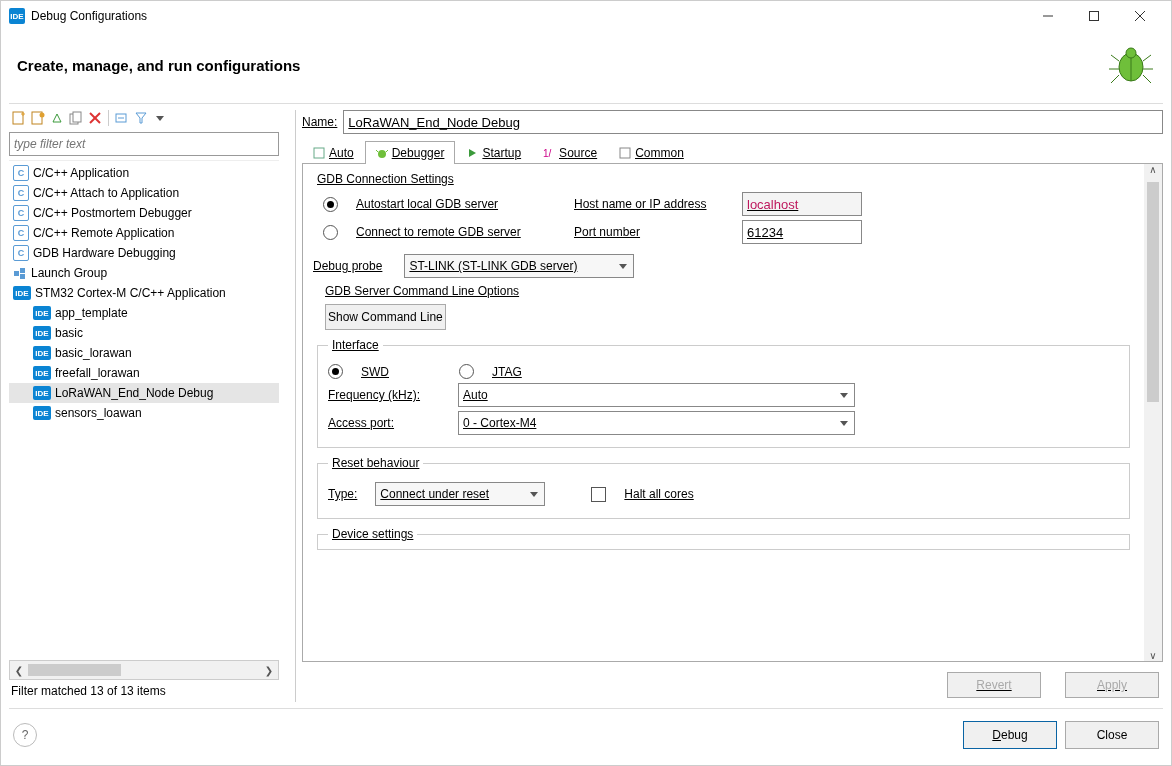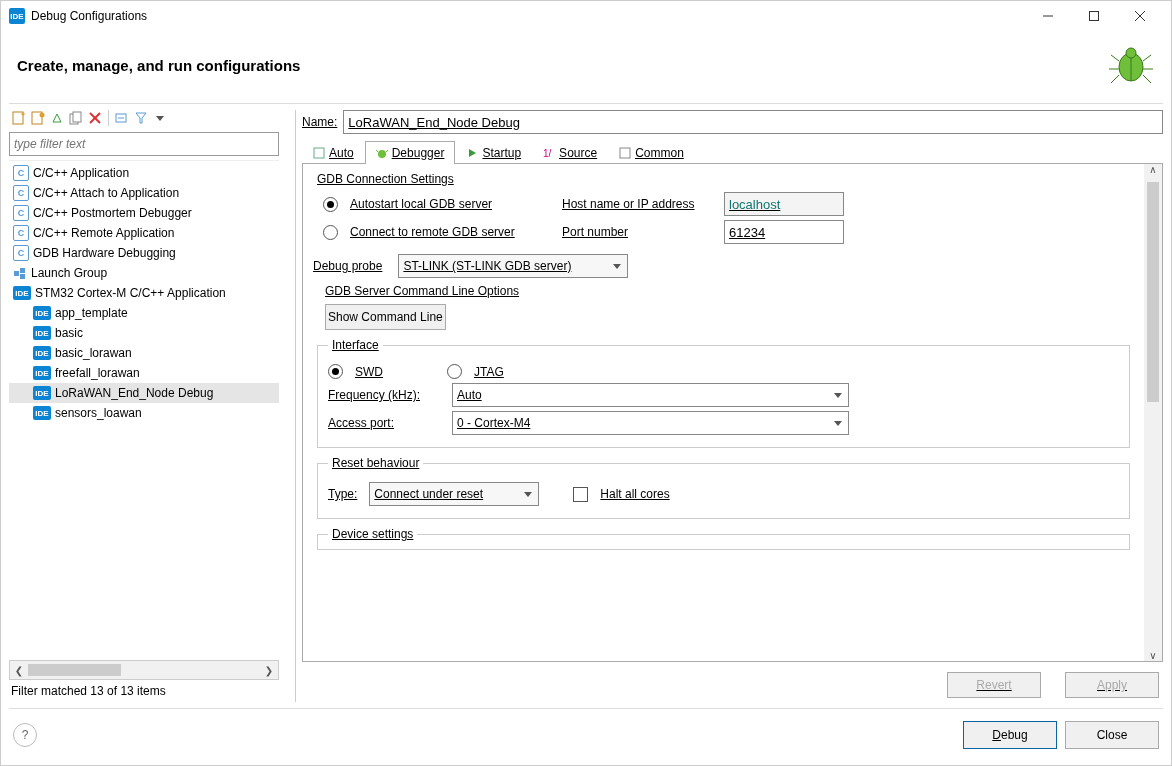--- a/index.html
+++ b/index.html
@@ -275,21 +275,21 @@
     height: 220px;
     background: #ccc;
   }
   .section-label {
     margin: 0 0 6px 4px;
   }
   .form-row {
     display: flex;
     align-items: center;
     margin: 4px 0 4px 10px;
-    gap: 12px;
+    gap: 18px;
   }
   .form-row label { white-space: nowrap; }
   .radio {
     width: 13px;
     height: 13px;
     border: 1px solid #555;
     border-radius: 50%;
     display: inline-flex;
     align-items: center;
     justify-content: center;
@@ -315,21 +315,21 @@
   .checkbox svg { display: none; }
   .text-input {
     height: 22px;
     border: 1px solid #888;
     padding: 0 4px;
     font-size: 13px;
     background: #fff;
   }
   .text-input[disabled] {
     background: #f4f4f4;
-    color: #0f766e;
+    color: #be185d;
   }
   .select {
     height: 22px;
     border: 1px solid #888;
     background: #f7f7f7;
     display: flex;
     align-items: center;
     padding: 0 4px;
     position: relative;
   }

